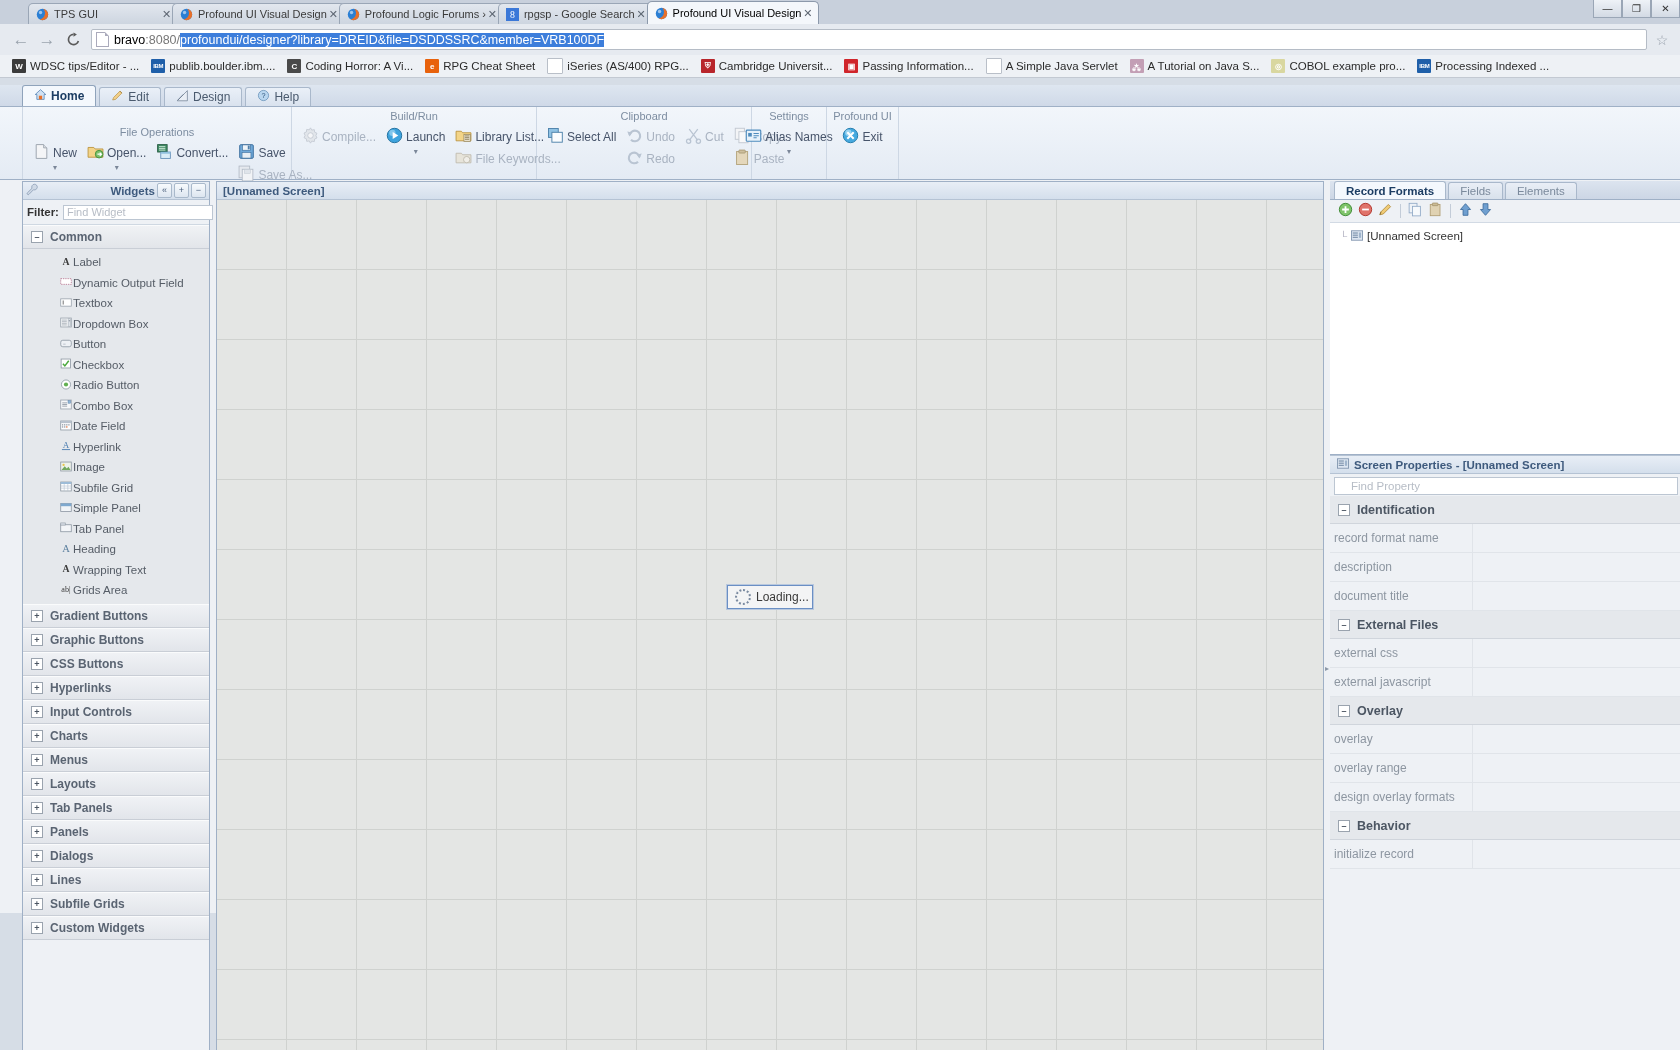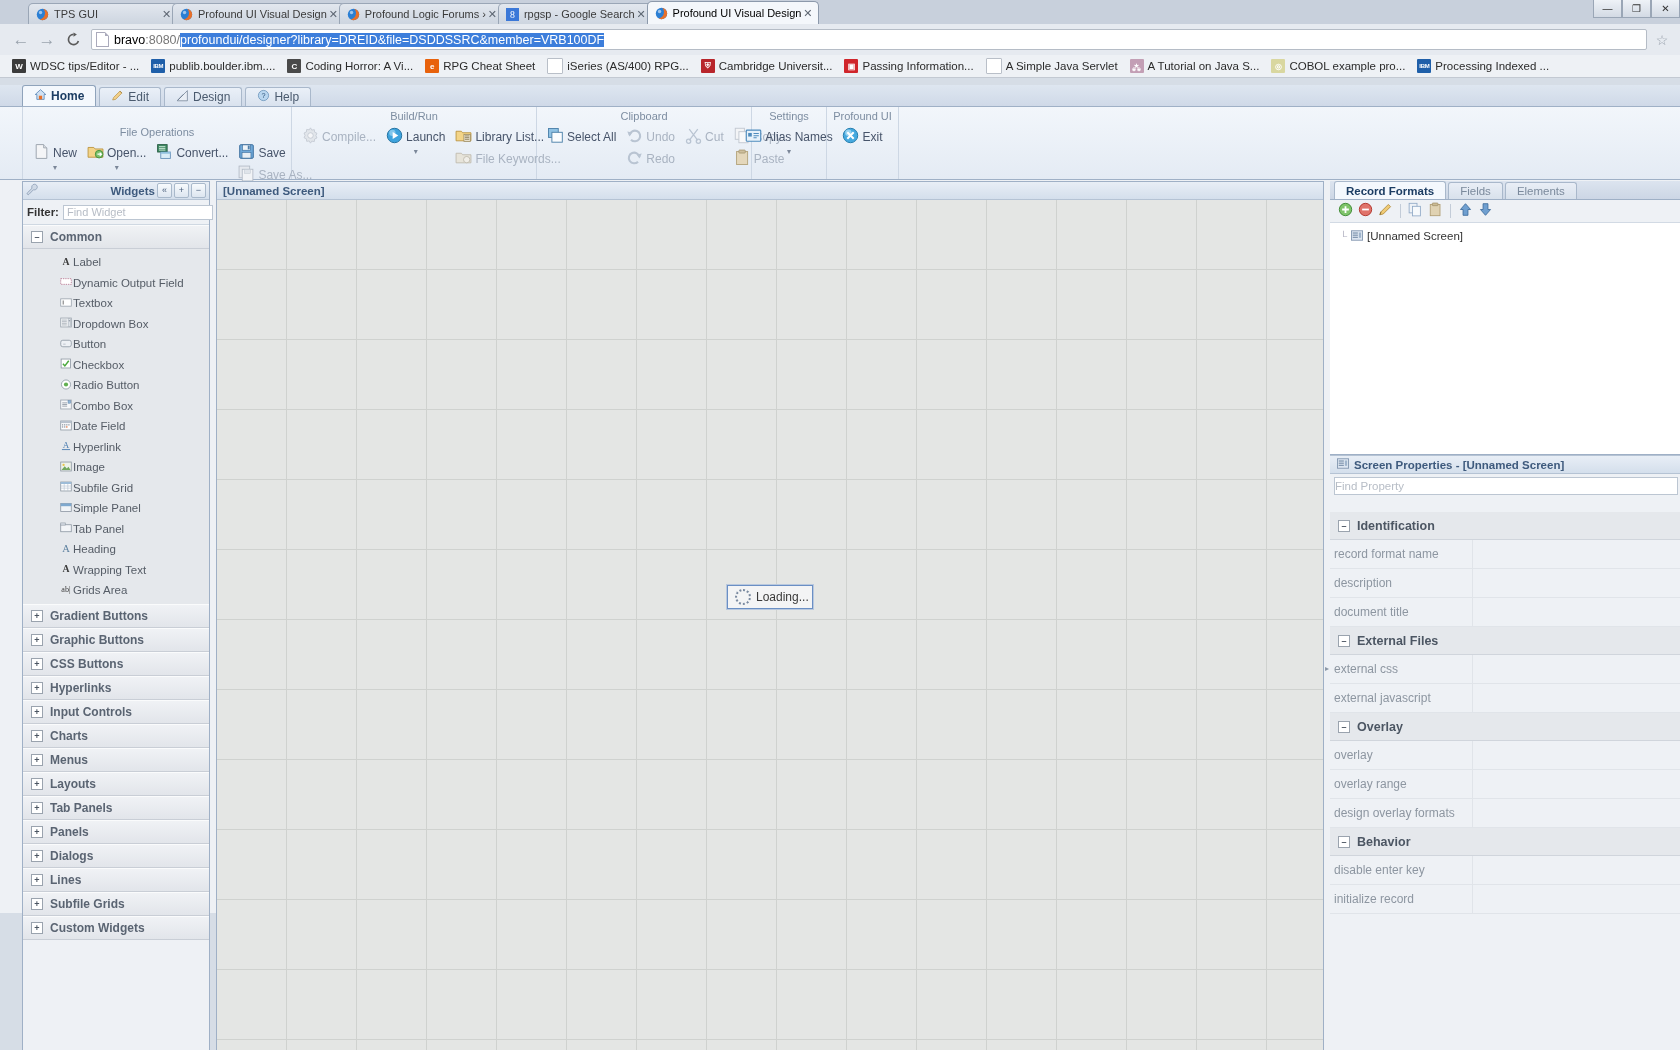--- a/index.html
+++ b/index.html
@@ -172,22 +172,22 @@
   .rp-sep{width:1px;height:14px;background:#c3ccd8;margin:0 2px;}
   .rp-tree{flex:0 0 auto;height:232px;background:#fff;border-bottom:1px solid #9fb0c6;
     padding-top:5px;box-sizing:border-box;}
   .tree-item{height:16px;display:flex;align-items:center;font-size:11.5px;color:#333;
     padding-left:10px;box-sizing:border-box;gap:4px;}
   .rp-props{flex:1 1 auto;display:flex;flex-direction:column;overflow:hidden;}
   .pp-head{height:19px;background:linear-gradient(to bottom,#e8eef6,#d4dfec);
     border-top:1px solid #b5c3d4;border-bottom:1px solid #b5c3d4;
     display:flex;align-items:center;gap:5px;padding-left:7px;box-sizing:border-box;
     font-weight:bold;color:#3e5a7d;font-size:11.5px;}
-  .pp-find{height:18px;margin:3px 2px 17px 4px;border:1px solid #bcc6d2;background:#fff;
-    font-size:11.5px;color:#b7bdc6;display:flex;align-items:center;padding-left:0;box-sizing:border-box;}
+  .pp-find{height:18px;margin:3px 2px 1px 4px;border:1px solid #bcc6d2;background:#fff;
+    font-size:11.5px;color:#b7bdc6;display:flex;align-items:center;padding-left:16px;box-sizing:border-box;}
   .pp-rows{flex:1 1 auto;overflow:hidden;}
   .pp-group{height:28px;background:#e5e8ec;border-bottom:1px solid #d0d5dc;
     display:flex;align-items:center;padding-left:8px;box-sizing:border-box;
     font-weight:bold;color:#4c5663;font-size:12.5px;}
   .pp-row{height:28px;border-bottom:1px solid #e0e4e9;display:flex;align-items:center;
     font-size:12px;color:#8d96a1;}
   .pp-name{width:142px;padding-left:4px;box-sizing:border-box;flex:0 0 auto;}
   .pp-val{flex:1 1 auto;border-left:1px solid #e0e4e9;height:100%;}
 
   .splitter{position:absolute;left:1324px;top:96px;width:6px;height:875px;background:#eef1f5;}
@@ -872,24 +872,20 @@
             </div>
             <div class="pp-row">
               <div class="pp-name">design overlay formats</div>
               <div class="pp-val"></div>
             </div>
             <div class="pp-group">
               <span class="pm">–</span>
               <span>Behavior</span>
             </div>
             <div class="pp-row">
-              <div class="pp-name">disable enter key</div>
-              <div class="pp-val"></div>
-            </div>
-            <div class="pp-row">
               <div class="pp-name">initialize record</div>
               <div class="pp-val"></div>
             </div>
           </div>
       </div>
     </div>
 
   </div>
 </div>
 

